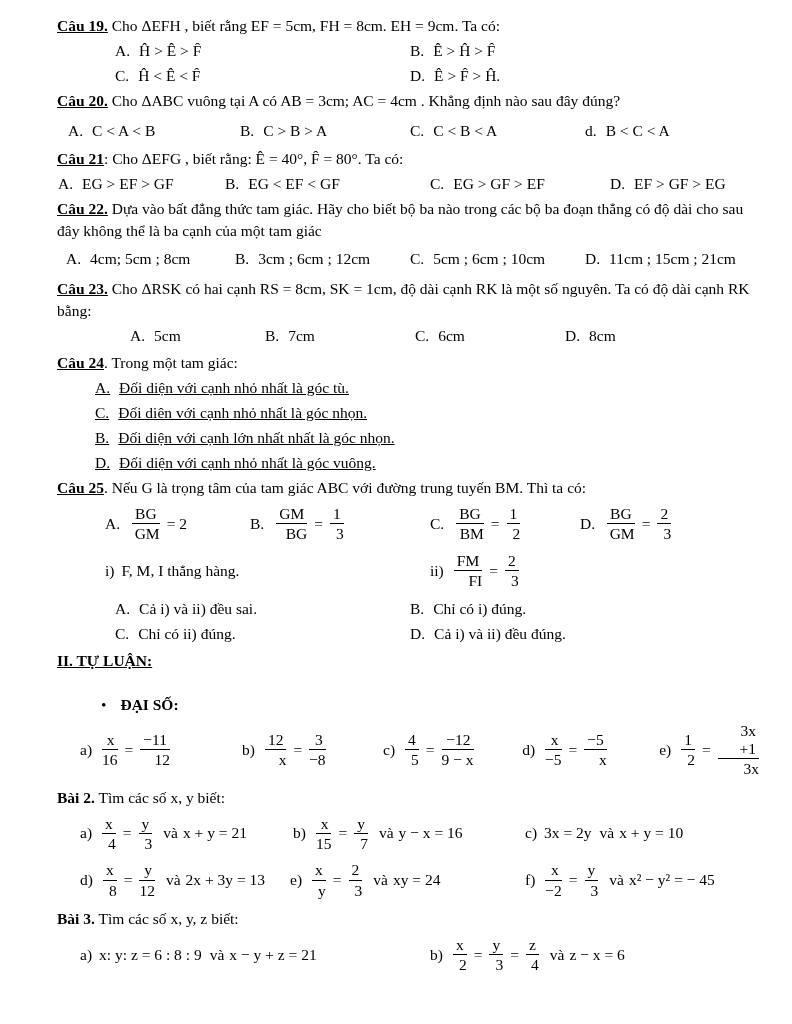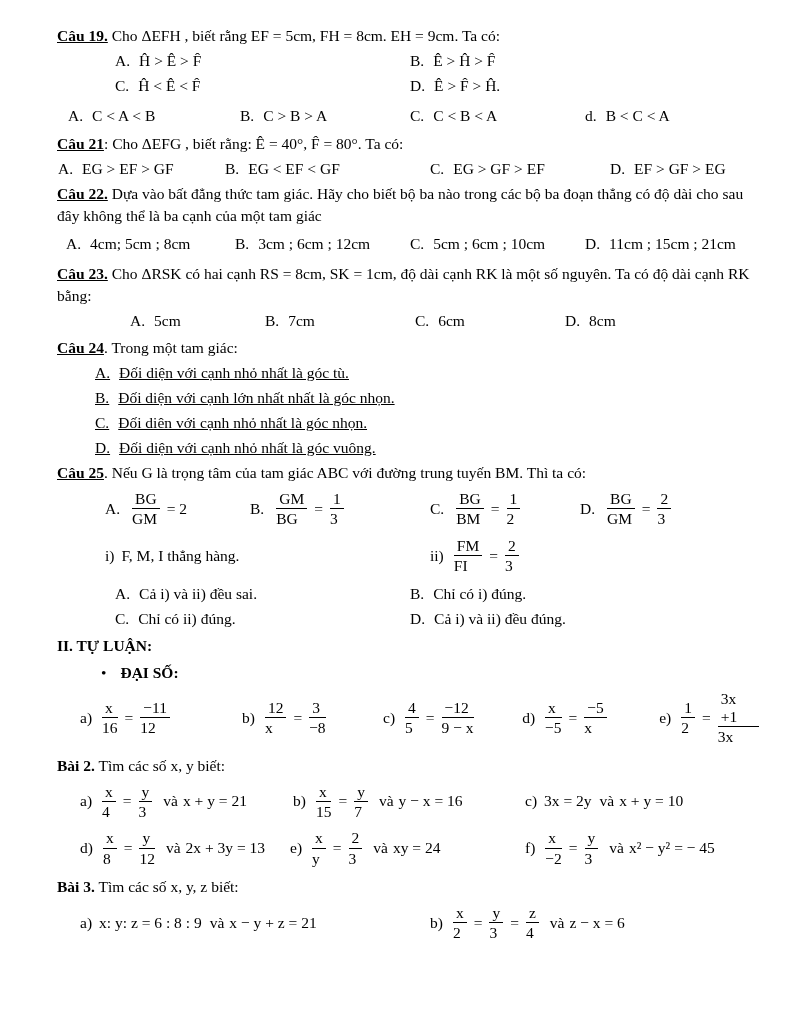--- a/index.html
+++ b/index.html
@@ -2,46 +2,46 @@
 <html><head>
 <meta charset="utf-8">
 <style>
   * { margin:0; padding:0; box-sizing:border-box; }
   html, body { background:#ffffff; }
   body {
     width:792px; height:1024px;
     font-family:"Liberation Serif","DejaVu Serif",serif;
     font-size:15.5px; color:#000; overflow:hidden;
   }
-  .page { padding:25px 30px 0 57px; }
+  .page { padding:15px 30px 0 57px; }
   p.q { margin-bottom:3px; line-height:1.42; }
   .lbl { font-weight:700; text-decoration:underline; }
   .blbl { font-weight:700; }
   .row { display:flex; align-items:center; margin-bottom:3px; line-height:1.42; }
   .opt, .item { display:inline-flex; align-items:center; }
   .olbl { margin-right:9px; white-space:pre; }
   .ilbl { margin-right:7px; white-space:pre; }
   .math { }
-  .frac { display:inline-block; text-align:left; line-height:1.12; margin:0 3px; }
+  .frac { display:inline-block; text-align:right; line-height:1.12; margin:0 3px; }
   .fnum { display:block; border-bottom:1px solid #000; padding:0 3px 1px; }
   .fden { display:block; padding-top:1px; }
   .eq { margin:0 4px; }
   .va { margin:0 5px 0 8px; }
   .fr { margin:6px 0 9px; }
   
   .q19r { margin-left:58px; } .q19r .c1 { width:295px; }
   .q20r { margin-left:11px; } .q20r .c1{width:172px;} .q20r .c2{width:170px;} .q20r .c3{width:175px;}
   .q21r { margin-left:1px; }  .q21r .c1{width:167px;} .q21r .c2{width:205px;} .q21r .c3{width:180px;}
   .q22r { margin-left:9px; }  .q22r .c1{width:169px;} .q22r .c2{width:175px;} .q22r .c3{width:175px;}
   .q23r { margin-left:73px; } .q23r .c1{width:135px;} .q23r .c2{width:150px;} .q23r .c3{width:150px;}
   .q24line { margin-left:38px; margin-bottom:3px; line-height:1.42;text-decoration:underline; }
   .q25r { margin-left:48px; } .q25r .c1{width:145px;} .q25r .c2{width:180px;} .q25r .c3{width:150px;}
   .q26ir { margin-left:48px; } .q26ir .c1{width:325px;}
   .q26or { margin-left:58px; } .q26or .c1{width:295px;}
-  .sect { margin:5px 0 5px; line-height:1.42; }
+  .sect { margin:5px 0 22px; line-height:1.42;text-decoration:underline; }
   .bullet-line { margin:0 0 6px 44px; line-height:1.42; }
   .bullet { margin-right:14px; }
   .b1r { margin-left:23px; } .b1r .c1{width:163px;} .b1r .c2{width:142px;} .b1r .c3{width:140px;} .b1r .c4{width:138px;}
   .b2r { margin-left:23px; } .b2r .c1{width:213px;} .b2r .c2{width:232px;}
   .b2r2 { margin-left:23px; } .b2r2 .c1{width:210px;} .b2r2 .c2{width:235px;}
   .b3r { margin-left:23px; } .b3r .c1{width:350px;}
 </style>
 </head>
 <body>
 
@@ -62,20 +62,21 @@
     <span class="opt c1">
         <span class="olbl">C.</span>
         <span class="math">Ĥ &lt; Ê &lt; F̂</span>
       </span>
     <span class="opt">
         <span class="olbl">D.</span>
         <span class="math">Ê &gt; F̂ &gt; Ĥ.</span>
       </span>
   </div>
 
+  <p class="q"><span class="lbl">Câu 20.</span><span> Cho  ΔABC vuông tại A có  AB = 3cm;  AC = 4cm . Khẳng định nào sau đây đúng?</span></p>
   <div class="row q20r" style="margin-top:8px; margin-bottom:6px;">
     <span class="opt c1">
         <span class="olbl">A.</span>
         <span class="math">C &lt; A &lt; B</span>
       </span>
     <span class="opt c2">
         <span class="olbl">B.</span>
         <span class="math">C &gt; B &gt; A</span>
       </span>
     <span class="opt c3">
@@ -143,22 +144,22 @@
         <span>6cm</span>
       </span>
     <span class="opt">
         <span class="olbl">D.</span>
         <span>8cm</span>
       </span>
   </div>
 
   <p class="q"><span class="lbl">Câu 24</span><span>. </span><span>Trong một tam giác:</span></p>
   <p class="q24line"><span class="olbl">A.</span><span>Đối diện với cạnh nhỏ nhất là góc tù.</span></p>
+  <p class="q24line"><span class="olbl">C.</span><span>Đối diên với cạnh nhỏ nhất là góc nhọn.</span></p>
   <p class="q24line"><span class="olbl">B.</span><span>Đối diện với cạnh lớn nhất nhất là góc nhọn.</span></p>
-  <p class="q24line"><span class="olbl">C.</span><span>Đối diên với cạnh nhỏ nhất là góc nhọn.</span></p>
   <p class="q24line"><span class="olbl">D.</span><span>Đối diện với cạnh nhỏ nhất là góc vuông.</span></p>
 
   <p class="q"><span class="lbl">Câu 25</span><span>. </span><span>Nếu G là trọng tâm của tam giác ABC với đường trung tuyến BM. Thì ta có:</span></p>
   <div class="row q25r fr">
     <span class="item c1">
         <span class="olbl">A.</span>
         <span class="frac">
           <span class="fnum math">BG</span>
           <span class="fden math">GM</span>
         </span>

